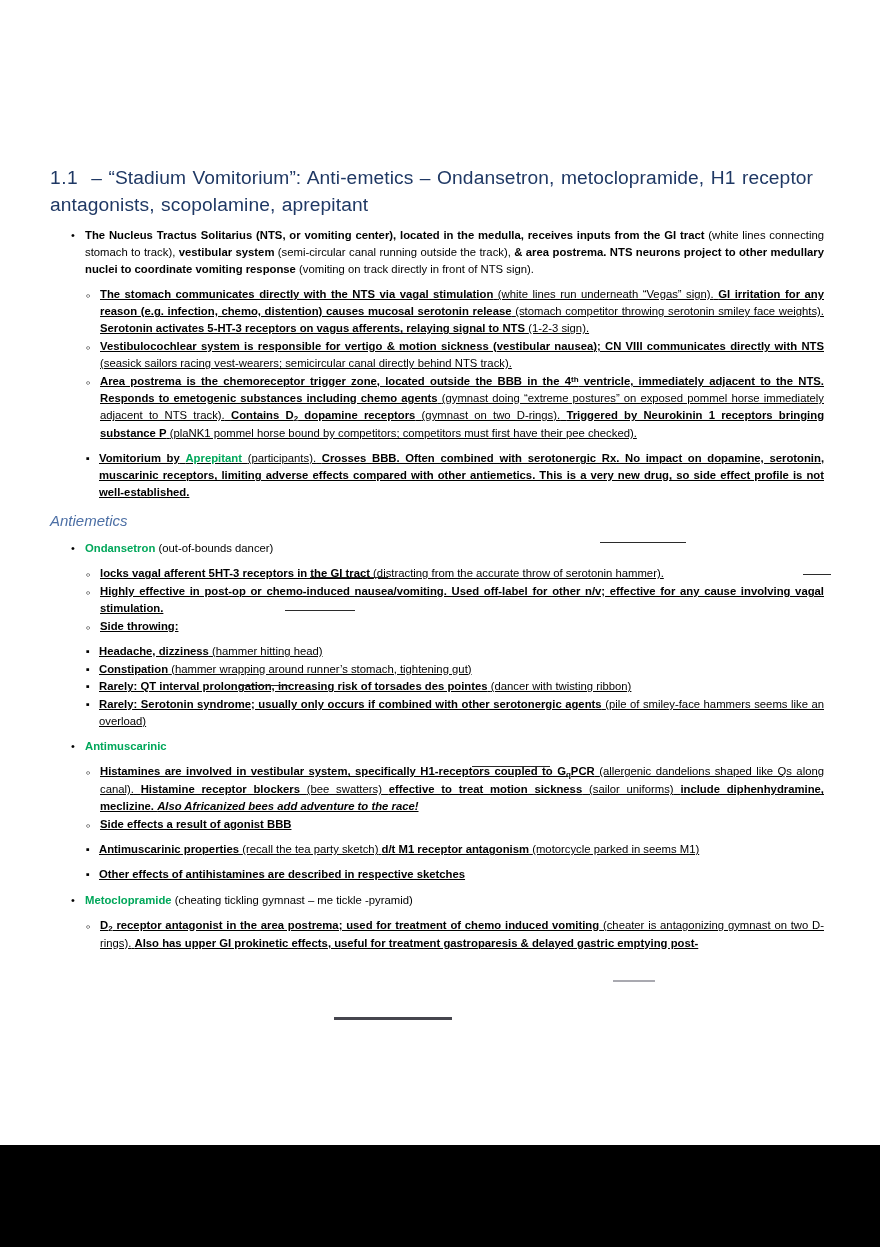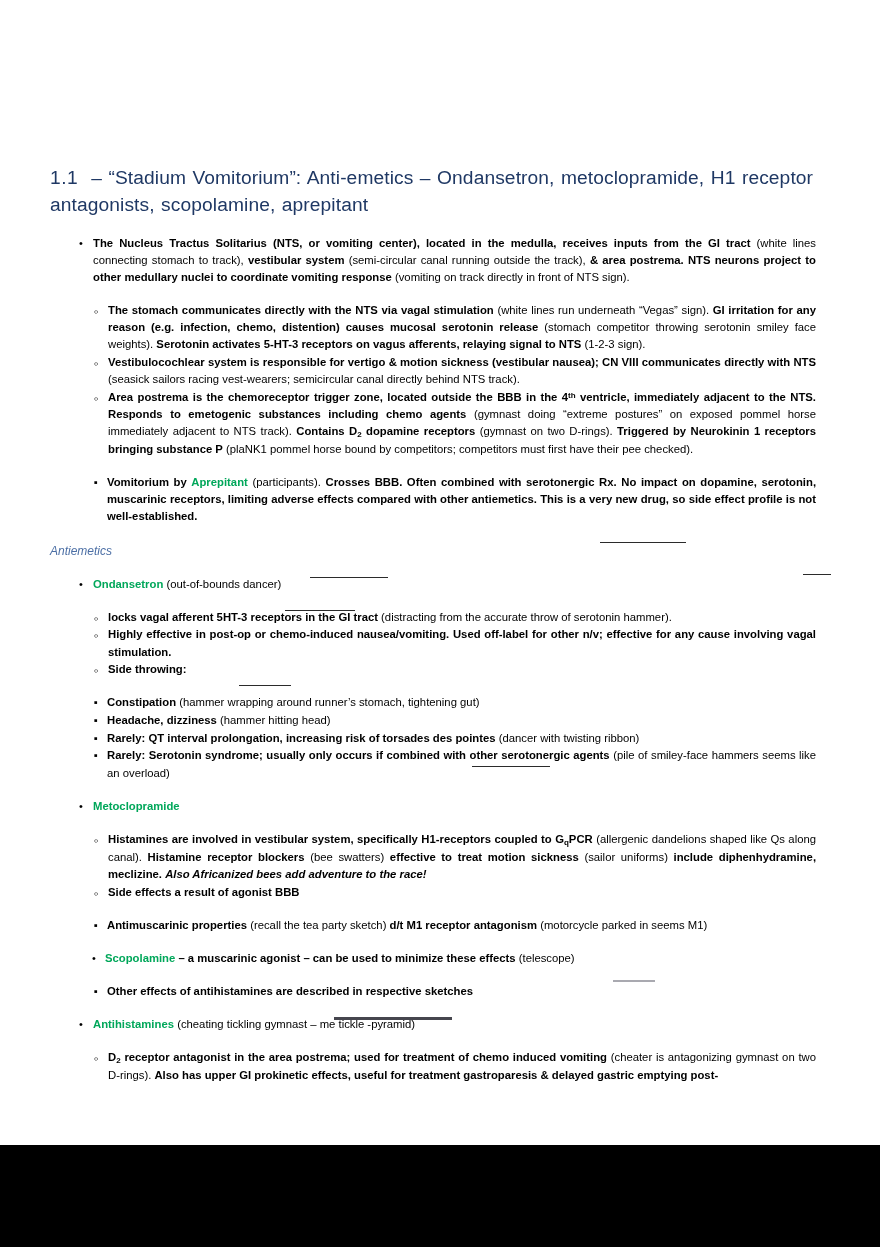--- a/index.html
+++ b/index.html
@@ -44,21 +44,21 @@
     word-spacing: 1px;
   }
   .doc-heading .num {
     letter-spacing: 0.5px;
   }
   .doc-heading .gap { display: inline-block; width: 13px; }
 
   
   ul.lvl {
     list-style: none;
-    margin: 16px;
+    margin: 8px;
     padding: 0;
   }
   li.item {
     position: relative;
     font-size: 11.3px;
     line-height: 1.52;
     color: #000000;
     text-align: justify;
     margin: 0 0 0.5px 0;
   }
@@ -95,35 +95,35 @@
     font-size: 11px;
   }
 
   
   .l4 > li.item { padding-left: 13px; margin-left: 26px; }
   .l4 > li.item > .marker::before {
     content: "\2022";
     font-size: 11px;
   }
 
-  .l2, .l3, .l4 { margin-top: 0.5px; }
+  .l2, .l3, .l4 { margin-top: 0.5px; text-decoration: underline; }
 
   
   b, .b { font-weight: bold; }
   .reg { font-weight: 400; }
   .ital { font-style: italic; font-weight: bold; }
   .green { color: #00A75A; font-weight: bold; }
   .sub { font-size: 8px; vertical-align: -0.22em; }
   .sup { font-size: 8px; vertical-align: 0.42em; }
 
   
   .section-label {
     color: #4C6FA5;
     font-style: italic;
-    font-size: 12px;
+    font-size: 15px;
     line-height: 1.5;
     margin: 3px 0 1px 0;
     padding-left: 0;
   }
 
   
   .artifact {
     position: absolute;
     background: #4a4a52;
   }
@@ -210,40 +210,40 @@
       </li>
       <li class="item">
         <span class="marker"></span>
         <span class="body"><b>Side throwing:</b></span>
       </li>
     </ul>
 
     <ul class="lvl l3">
       <li class="item">
         <span class="marker"></span>
+        <span class="body"><b>Headache, dizziness</b> <span class="reg">(hammer hitting head)</span></span>
+      </li>
+      <li class="item">
+        <span class="marker"></span>
         <span class="body"><b>Constipation</b> <span class="reg">(hammer wrapping around runner’s stomach, tightening gut)</span></span>
       </li>
       <li class="item">
         <span class="marker"></span>
-        <span class="body"><b>Headache, dizziness</b> <span class="reg">(hammer hitting head)</span></span>
-      </li>
-      <li class="item">
-        <span class="marker"></span>
         <span class="body"><b>Rarely: QT interval prolongation, increasing risk of torsades des pointes</b> <span class="reg">(dancer with twisting ribbon)</span></span>
       </li>
       <li class="item">
         <span class="marker"></span>
         <span class="body"><b>Rarely: Serotonin syndrome; usually only occurs if combined with other serotonergic agents</b> <span class="reg">(pile of smiley-face hammers seems like an overload)</span></span>
       </li>
     </ul>
 
     <ul class="lvl l1">
       <li class="item">
         <span class="marker"></span>
-        <span class="body"><span class="green">Metoclopramide</span></span>
+        <span class="body"><span class="green">Antimuscarinic</span></span>
       </li>
     </ul>
 
     <ul class="lvl l2">
       <li class="item">
         <span class="marker"></span>
         <span class="body"><b>Histamines are involved in vestibular system, specifically H1-receptors coupled to G</b><b class="sub">q</b><b>PCR</b> <span class="reg">(allergenic dandelions shaped like Qs along canal).</span> <b>Histamine receptor blockers</b> <span class="reg">(bee swatters)</span> <b>effective to treat motion sickness</b> <span class="reg">(sailor uniforms)</span> <b>include diphenhydramine, meclizine.</b> <span class="ital">Also Africanized bees add adventure to the race!</span></span>
       </li>
       <li class="item">
         <span class="marker"></span>
@@ -251,38 +251,32 @@
       </li>
     </ul>
 
     <ul class="lvl l3">
       <li class="item">
         <span class="marker"></span>
         <span class="body"><b>Antimuscarinic properties</b> <span class="reg">(recall the tea party sketch)</span> <b>d/t M1 receptor antagonism</b> <span class="reg">(motorcycle parked in seems M1)</span></span>
       </li>
     </ul>
 
-    <ul class="lvl l4">
-      <li class="item">
-        <span class="marker"></span>
-        <span class="body"><span class="green">Scopolamine</span> <b>– a muscarinic agonist – can be used to minimize these effects</b> <span class="reg">(telescope)</span></span>
-      </li>
-    </ul>
 
     <ul class="lvl l3">
       <li class="item">
         <span class="marker"></span>
         <span class="body"><b>Other effects of antihistamines are described in respective sketches</b></span>
       </li>
     </ul>
 
     <ul class="lvl l1">
       <li class="item">
         <span class="marker"></span>
-        <span class="body"><span class="green">Antihistamines</span> <span class="reg">(cheating tickling gymnast – me tickle -pyramid)</span></span>
+        <span class="body"><span class="green">Metoclopramide</span> <span class="reg">(cheating tickling gymnast – me tickle -pyramid)</span></span>
       </li>
     </ul>
 
     <ul class="lvl l2">
       <li class="item">
         <span class="marker"></span>
         <span class="body"><b>D</b><b class="sub">2</b><b> receptor antagonist in the area postrema; used for treatment of chemo induced vomiting</b> <span class="reg">(cheater is antagonizing gymnast on two D-rings).</span> <b>Also has upper GI prokinetic effects, useful for treatment gastroparesis &amp; delayed gastric emptying post-</b></span>
       </li>
     </ul>
 

